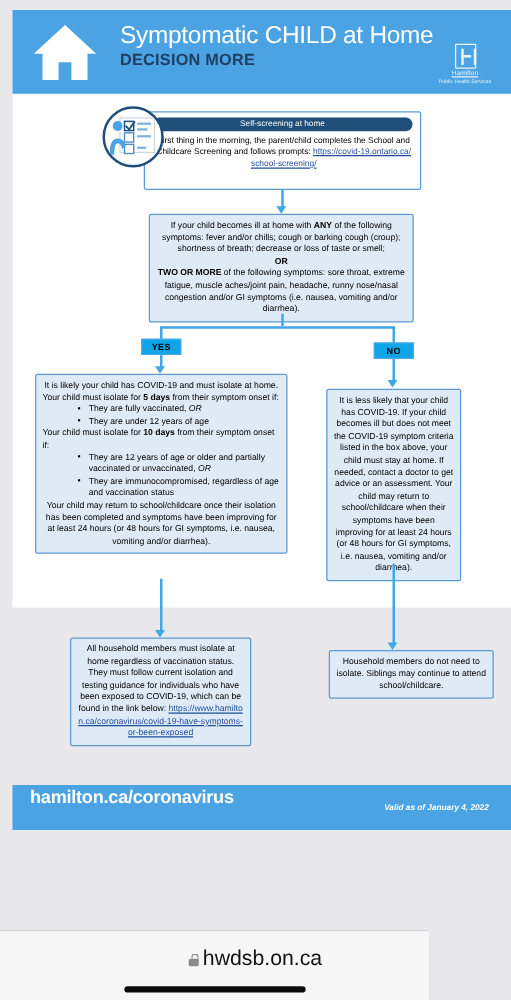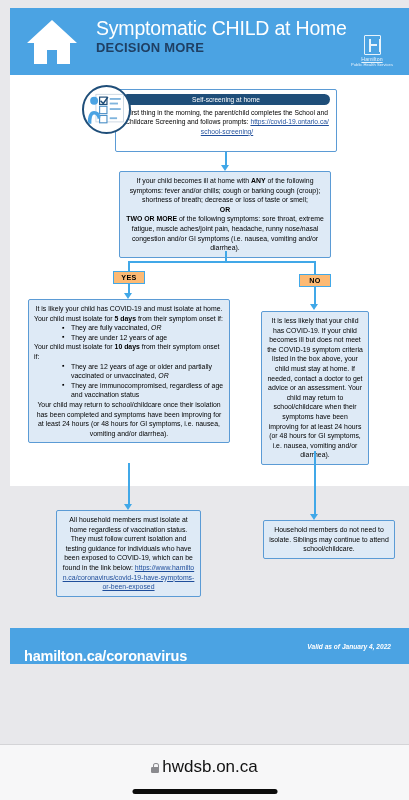--- a/index.html
+++ b/index.html
@@ -144,47 +144,47 @@
   .hline { position: absolute; background: #41a8e8; height: 1.6px; }
   .arrow {
     position: absolute; width: 0; height: 0;
     border-left: 4.2px solid transparent;
     border-right: 4.2px solid transparent;
     border-top: 6px solid #41a8e8;
   }
   .tag {
     position: absolute;
     border: 1.2px solid #41a8e8;
-    background: #fdba74;
+    background: #0ea5e9;
     color: #000;
     font-size: 7.2px;
     font-weight: bold;
     line-height: 12px;
     text-align: center;
     letter-spacing: 0.3px;
   }
 
   
   .ftr {
     position: absolute; left: 0; top: 620px;
     width: 399px; height: 36px;
     background: #4ba3e3;
   }
   .ftr-url {
-    position: absolute; left: 14px; top: 20px;
+    position: absolute; left: 14px; top: 2px;
     color: #ffffff; font-size: 14.5px; font-weight: bold; letter-spacing: -0.2px;
   }
   .ftr-valid {
     position: absolute; right: 18px; top: 15px;
     color: #ffffff; font-size: 6.6px; font-weight: bold; font-style: italic;
   }
 
   
   .chrome {
-    position: absolute; left: 0; top: 744px; width: 409px; height: 56px;
+    position: absolute; left: 0; top: 744px; width: 343px; height: 56px;
     background: #f7f7f8;
     border-top: 1px solid #d4d4d7;
   }
   .chrome-url {
     position: absolute; left: 0; top: 12px; width: 409px;
     text-align: center;
     font-size: 17px; color: #121212;
   }
   .lock {
     display: inline-block; width: 8px; height: 10px;

